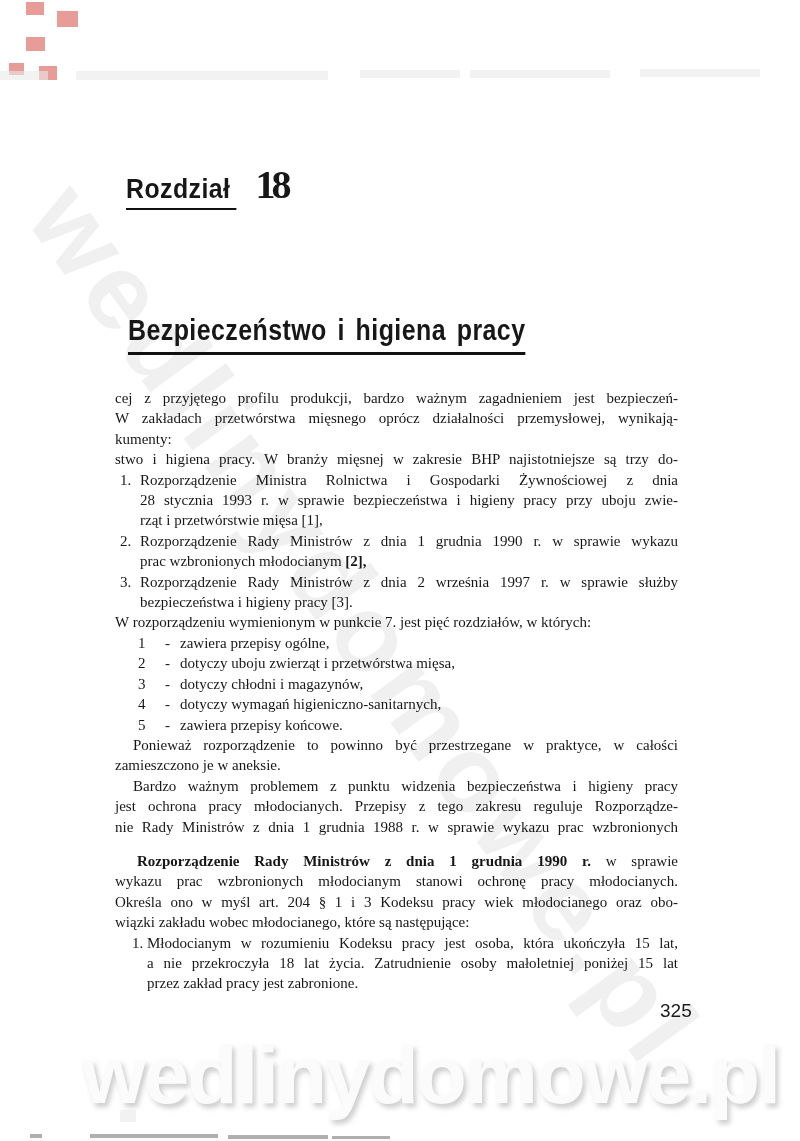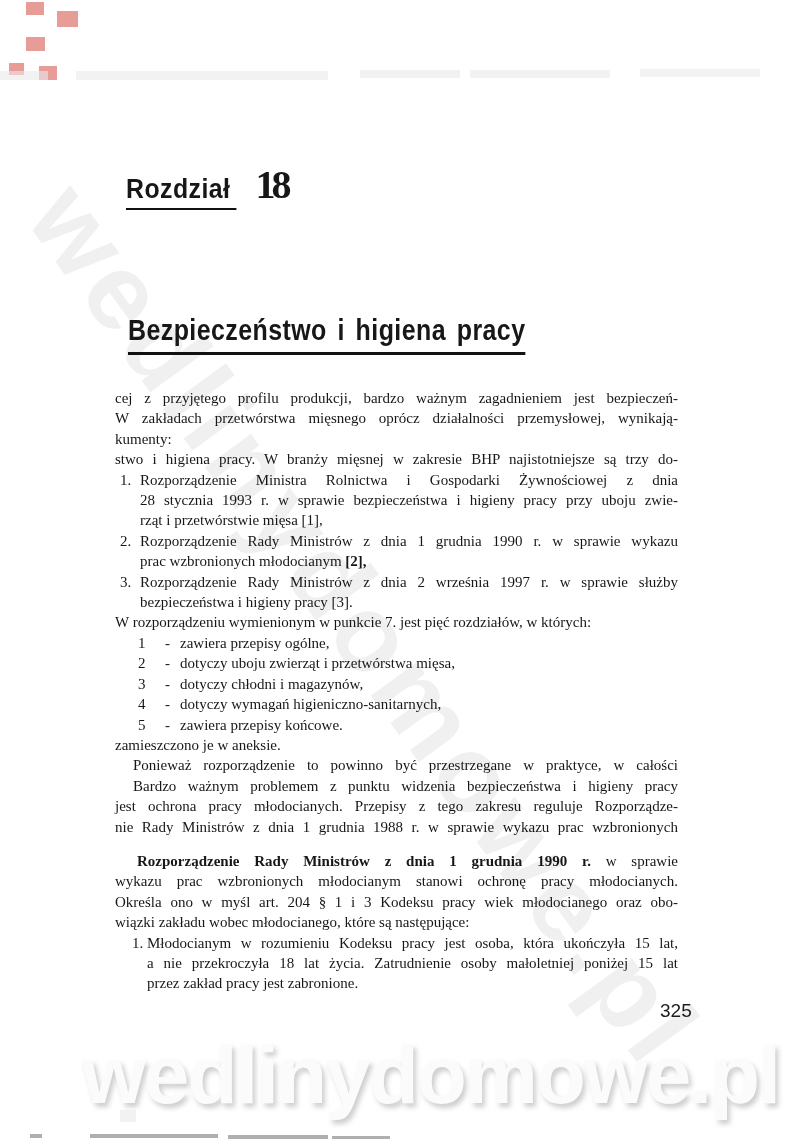--- a/index.html
+++ b/index.html
@@ -154,22 +154,22 @@
         <span class="d2">-</span>
         <span>dotyczy wymagań higieniczno-sanitarnych,</span>
     </div>
     <div class="l2item">
       <span class="n2">5</span>
         <span class="d2">-</span>
         <span>zawiera przepisy końcowe.</span>
     </div>
 
     <div>
+      <div class="ln first-indent">Ponieważ rozporządzenie to powinno być przestrzegane w praktyce, w całości</div>
       <div class="ln last">zamieszczono je w aneksie.</div>
-      <div class="ln first-indent">Ponieważ rozporządzenie to powinno być przestrzegane w praktyce, w całości</div>
     </div>
 
     <div>
       <div class="ln first-indent">Bardzo ważnym problemem z punktu widzenia bezpieczeństwa i higieny pracy</div>
       <div class="ln">jest ochrona pracy młodocianych. Przepisy z tego zakresu reguluje Rozporządze-</div>
       <div class="ln">nie Rady Ministrów z dnia 1 grudnia 1988 r. w sprawie wykazu prac wzbronionych</div>
     </div>
 
     <div class="p5">
       <div class="ln first"><b>Rozporządzenie Rady Ministrów z dnia 1 grudnia 1990 r.</b><span> w sprawie</span></div>

